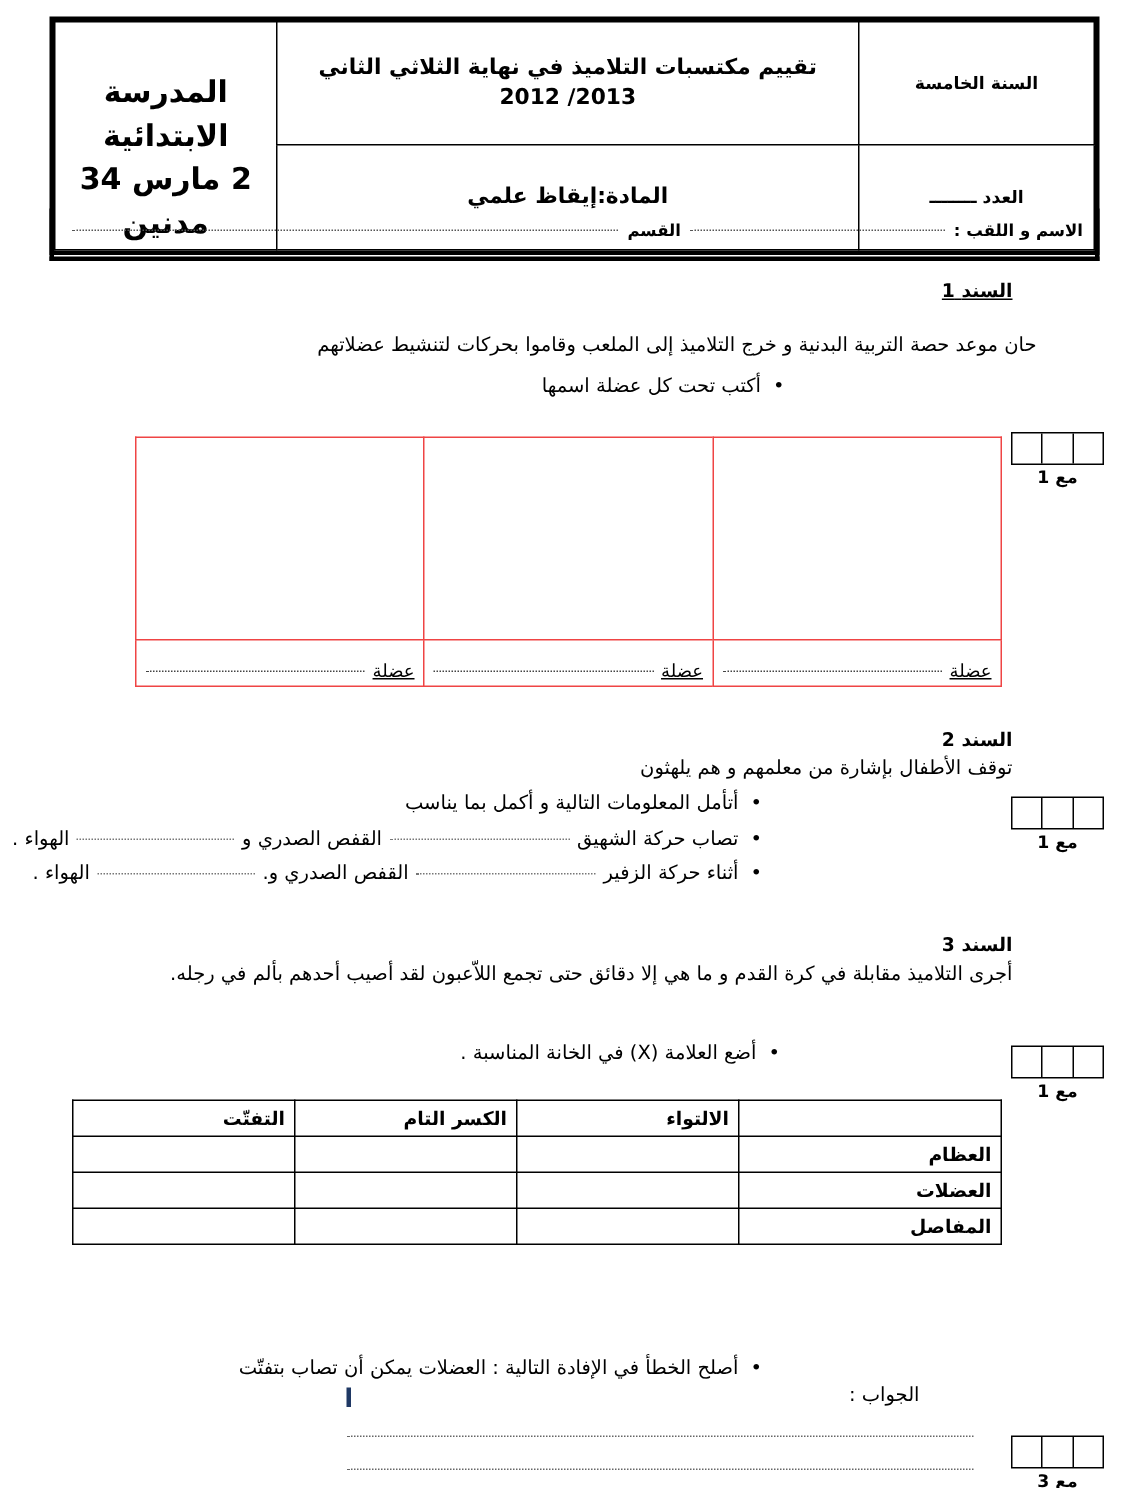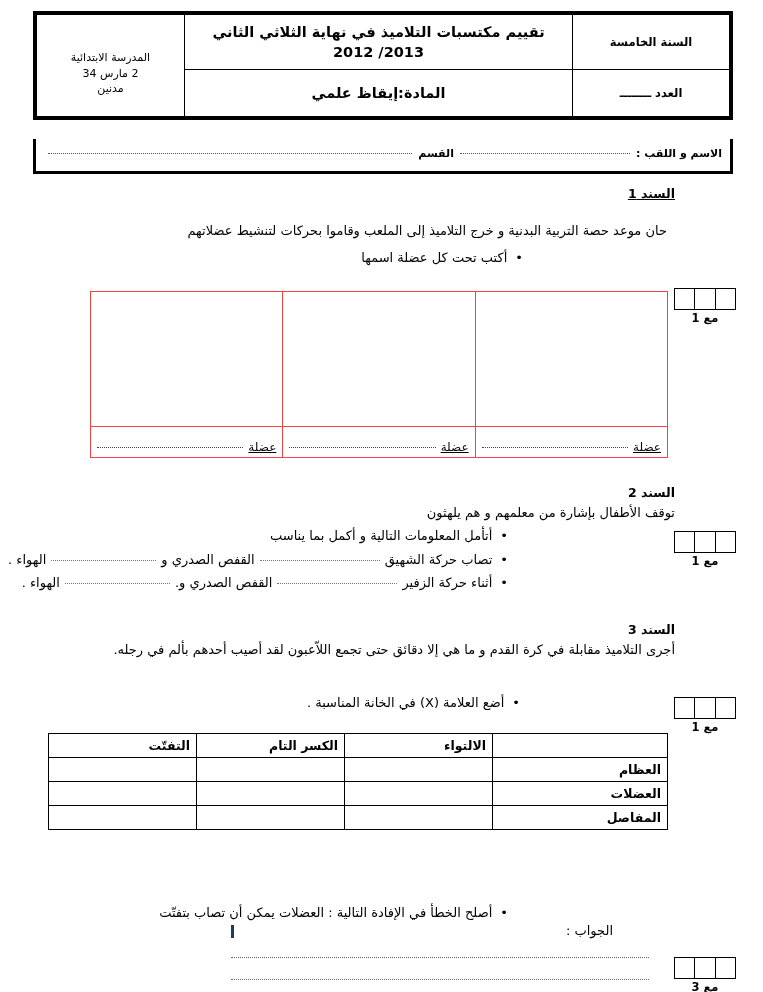--- a/index.html
+++ b/index.html
@@ -39,22 +39,22 @@
     table-layout: fixed;
   }
   .header-table td {
     border: 1px solid #000;
     vertical-align: middle;
     padding: 3px 6px;
     text-align: center;
   }
   .hdr-school {
     width: 135px;
-    font-size: 11px;
-    font-weight: normal;
+    font-size: 20px;
+    font-weight: bold;
     line-height: 1.45;
     white-space: pre-line;
   }
   .hdr-title {
     width: 375px;
     font-size: 14.5px;
     font-weight: bold;
     line-height: 1.4;
   }
   .hdr-title .year {
@@ -309,21 +309,21 @@
       <span class="lbl">القسم</span>
       <span class="dotfill"></span>
     </div>
   </div>
 
   <div class="sectionlabel" style="right:88px; top:186px;text-decoration:underline;">
     <span>السند</span>
     <span class="sec-num">1</span>
   </div>
 
-  <div class="bodytext" style="right:96px; top:222px; width:580px;">حان موعد حصة التربية البدنية و خرج التلاميذ إلى الملعب وقاموا بحركات لتنشيط عضلاتهم</div>
+  <div class="bodytext" style="right:72px; top:222px; width:580px;">حان موعد حصة التربية البدنية و خرج التلاميذ إلى الملعب وقاموا بحركات لتنشيط عضلاتهم</div>
 
   <div class="bullet-line" style="right:240px; top:248px;">أكتب تحت كل عضلة اسمها</div>
 
   <div class="scorebox" style="left:674px; top:288px;">
     <div class="cells">
       <div class="c"></div>
       <div class="c"></div>
       <div class="c"></div>
     </div>
     <div class="cap">

